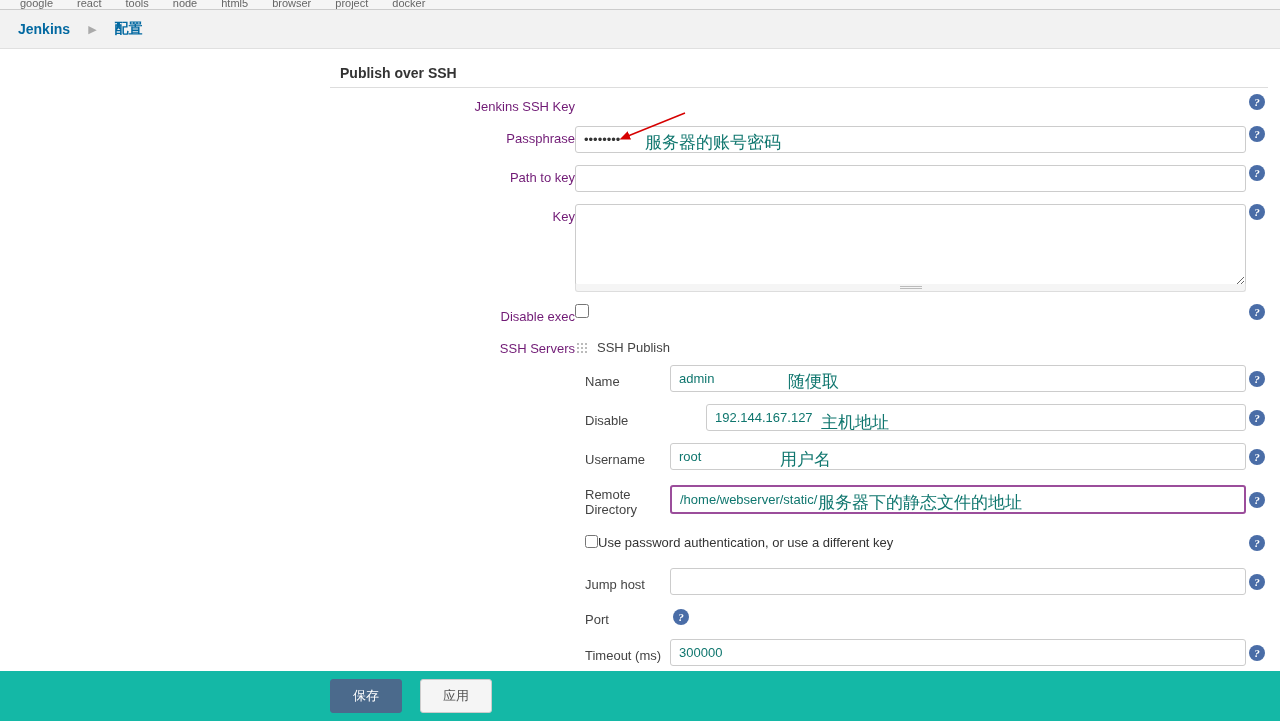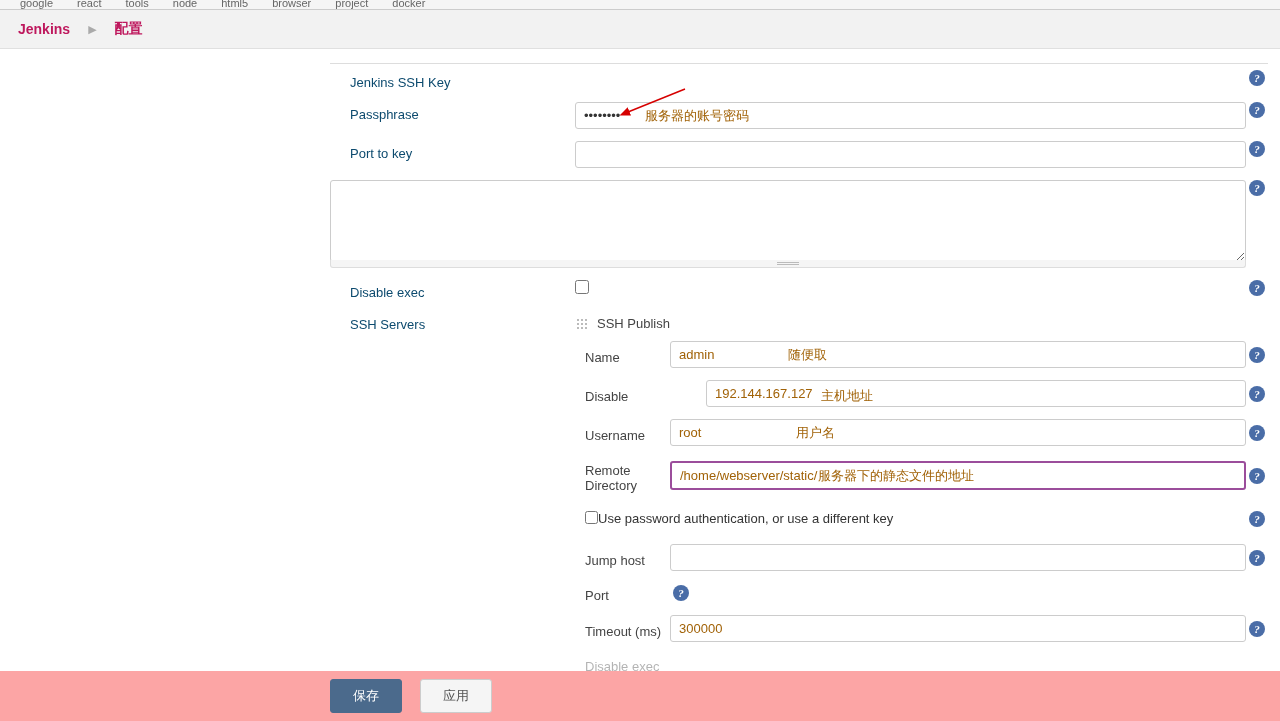--- a/index.html
+++ b/index.html
@@ -1,46 +1,46 @@
 <!DOCTYPE html>
 <html><head>
 <meta charset="utf-8">
 <style>
 * { box-sizing: border-box; margin: 0; padding: 0; }
 body { font-family: -apple-system, BlinkMacSystemFont, "Segoe UI", Helvetica, Arial, sans-serif; font-size: 13px; color: #333; background: #fff; }
 .bookmarks-bar { height: 10px; border-bottom: 1px solid #ccc; background: #f5f5f5; overflow: hidden; display: flex; gap: 24px; padding: 0 20px; font-size: 11px; color: #666; align-items: flex-end; }
 .bookmarks-bar span { white-space: nowrap; }
 .breadcrumb { background: #f2f2f2; border-bottom: 1px solid #e0e0e0; padding: 10px 18px; display: flex; align-items: center; gap: 18px; font-size: 14px; color: #555; }
-.breadcrumb .crumb { font-weight: 600; color: #be185d; }
+.breadcrumb .crumb { font-weight: 600; color: #0369a1; }
 .breadcrumb .sep { color: #aaa; font-size: 11px; }
 .content { padding-left: 330px; padding-right: 12px; padding-top: 12px; padding-bottom: 80px; }
 .section-title { font-weight: bold; color: #333; padding: 4px 10px; font-size: 14px; }
 .section-divider { border-bottom: 1px solid #ddd; margin-top: 2px; margin-bottom: 0; }
 .row { display: flex; align-items: flex-start; padding: 6px 0; }
-.label { width: 245px; padding-left: 10px; padding-top: 5px; color: #0c4a6e; flex-shrink: 0; }
+.label { width: 245px; padding-left: 10px; padding-top: 5px; color: #701a75; flex-shrink: 0; text-align: right; }
 .label-indent { padding-left: 20px; }
 .field { flex: 1; position: relative; display: flex; align-items: center; }
 .field input[type="text"], .field input[type="password"] { width: 100%; border: 1px solid #ccc; border-radius: 3px; padding: 5px 8px; font-size: 13px; font-family: inherit; color: #333; }
 .field textarea { width: 100%; border: 1px solid #ccc; border-radius: 3px; padding: 5px 8px; font-size: 13px; font-family: inherit; height: 82px; resize: both; }
 .field input[type="checkbox"] { width: 14px; height: 14px; }
 .help { width: 22px; flex-shrink: 0; display: flex; align-items: center; justify-content: center; }
 .help-icon { width: 16px; height: 16px; border-radius: 50%; background: #4a6da7; color: #fff; font-size: 11px; font-weight: bold; display: flex; align-items: center; justify-content: center; cursor: pointer; font-style: italic; font-family: Georgia, serif; }
 .resize-handle { height: 8px; background: #f5f5f5; border: 1px solid #ddd; border-top: none; margin-top: -2px; position: relative; border-radius: 0 0 3px 3px; }
 .resize-handle::after { content: ""; position: absolute; left: 50%; top: 2px; transform: translateX(-50%); width: 22px; height: 3px; background: repeating-linear-gradient(to bottom, #bbb 0, #bbb 1px, transparent 1px, transparent 2px); }
 .ssh-server-header { display: flex; align-items: center; gap: 8px; padding: 4px 0 4px 0; }
 .drag-handle { width: 14px; height: 14px; background-image: radial-gradient(#bbb 1px, transparent 1px); background-size: 4px 4px; background-position: 1px 1px; }
 .ssh-server-title { color: #444; }
 .sub-row { display: flex; align-items: center; padding: 6px 0; }
 .sub-label { width: 95px; padding-left: 10px; color: #444; flex-shrink: 0; padding-top: 5px; }
 .sub-field { flex: 1; position: relative; }
-.sub-field input { width: 100%; border: 1px solid #ccc; border-radius: 3px; padding: 5px 8px; font-size: 13px; font-family: inherit; color: #a16207; }
+.sub-field input { width: 100%; border: 1px solid #ccc; border-radius: 3px; padding: 5px 8px; font-size: 13px; font-family: inherit; color: #0f766e; }
 .highlighted input { border: 2px solid #9b4d9b !important; }
-.annotation { position: absolute; color: #a16207; font-size: 13px; pointer-events: none; white-space: nowrap; text-align: center; }
+.annotation { position: absolute; color: #0f766e; font-size: 17px; pointer-events: none; white-space: nowrap; text-align: center; }
 .arrow { position: absolute; pointer-events: none; }
-.footer { position: fixed; bottom: 0; left: 0; right: 0; background: #fca5a5; padding: 8px 0 8px 330px; display: flex; gap: 18px; }
+.footer { position: fixed; bottom: 0; left: 0; right: 0; background: #14b8a6; padding: 8px 0 8px 330px; display: flex; gap: 18px; }
 .btn { padding: 7px 22px; border-radius: 3px; border: 1px solid #ccc; background: #f5f5f5; color: #555; font-size: 13px; cursor: pointer; }
 .btn-primary { background: #4b6a8c; border-color: #4b6a8c; color: #fff; }
 .checkbox-row { display: flex; align-items: flex-start; padding: 6px 0 6px 10px; }
 </style>
 </head>
 <body>
 
 <div class="bookmarks-bar">
   <span>google</span>
     <span>react</span>
@@ -52,20 +52,21 @@
     <span>docker</span>
 </div>
 
 <div class="breadcrumb">
   <span class="crumb">Jenkins</span>
   <span class="sep">▶</span>
   <span class="crumb">配置</span>
 </div>
 
 <div class="content">
+  <div class="section-title">Publish over SSH</div>
   <div class="section-divider"></div>
 
   <div class="row">
     <div class="label label-indent">Jenkins SSH Key</div>
     <div class="field"></div>
     <div class="help">
         <div class="help-icon">?</div>
       </div>
   </div>
 
@@ -82,30 +83,31 @@
         <line x1="65" y1="5" x2="8" y2="28" stroke="#d60000" stroke-width="1.5" marker-end="url(#ah)"></line>
       </svg>
       <span class="annotation" style="left:70px; top:5px;">服务器的账号密码</span>
     </div>
     <div class="help">
         <div class="help-icon">?</div>
       </div>
   </div>
 
   <div class="row">
-    <div class="label label-indent">Port to key</div>
+    <div class="label label-indent">Path to key</div>
     <div class="field">
         <input type="text" value="" style="">
       </div>
     <div class="help">
         <div class="help-icon">?</div>
       </div>
   </div>
 
   <div class="row">
+    <div class="label label-indent">Key</div>
     <div class="field" style="flex-direction:column; align-items:stretch;">
       <textarea style=""></textarea>
       <div class="resize-handle"></div>
     </div>
     <div class="help">
         <div class="help-icon">?</div>
       </div>
   </div>
 
   <div class="row">
@@ -145,21 +147,21 @@
         </div>
         <div class="help">
             <div class="help-icon">?</div>
           </div>
       </div>
 
       <div class="sub-row">
         <div class="sub-label">Username</div>
         <div class="sub-field" style="position:relative;">
           <input type="text" value="root" style="">
-          <span class="annotation" style="left:126px; top:5px;">用户名</span>
+          <span class="annotation" style="left:110px; top:5px;">用户名</span>
         </div>
         <div class="help">
             <div class="help-icon">?</div>
           </div>
       </div>
 
       <div class="sub-row">
         <div class="sub-label" style="width:95px;">Remote Directory</div>
         <div class="sub-field highlighted" style="position:relative;">
           <input type="text" value="/home/webserver/static/" style="">

